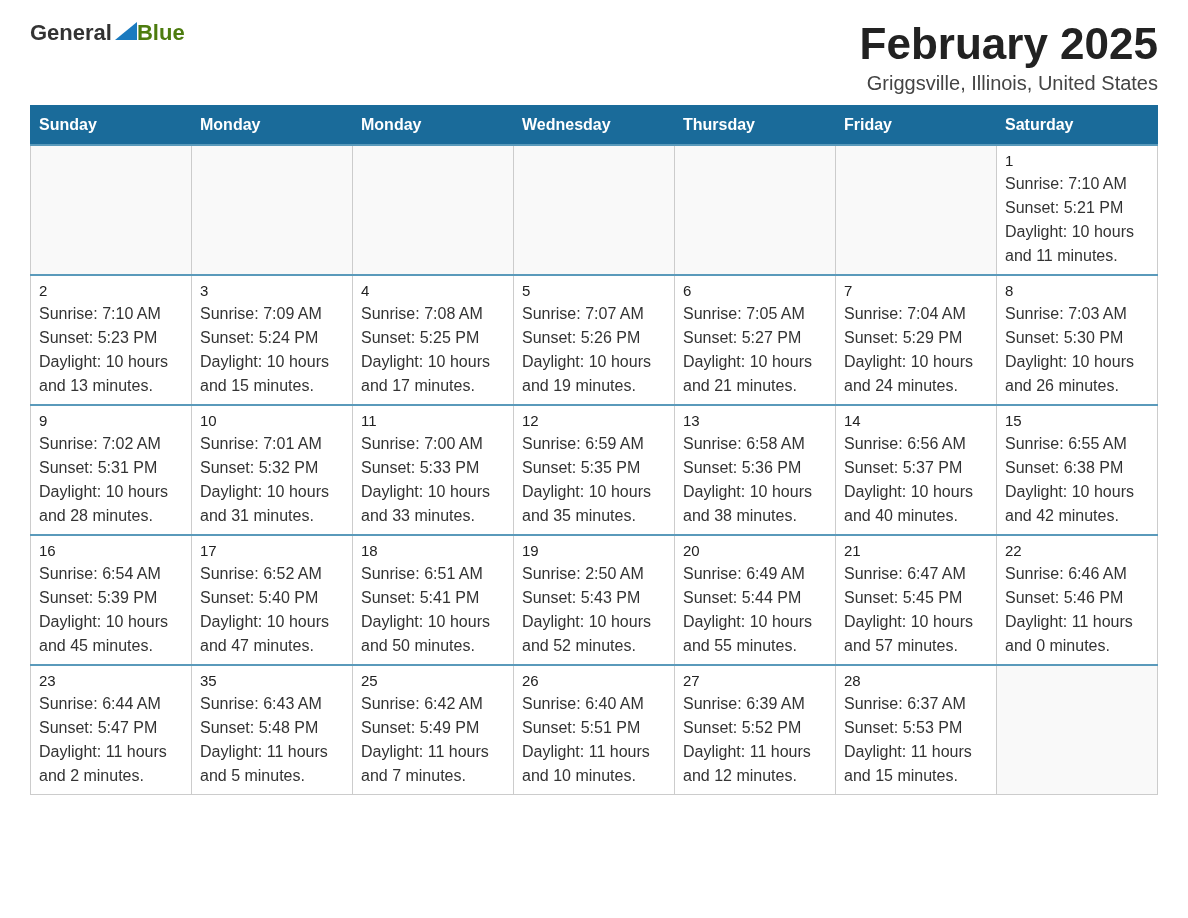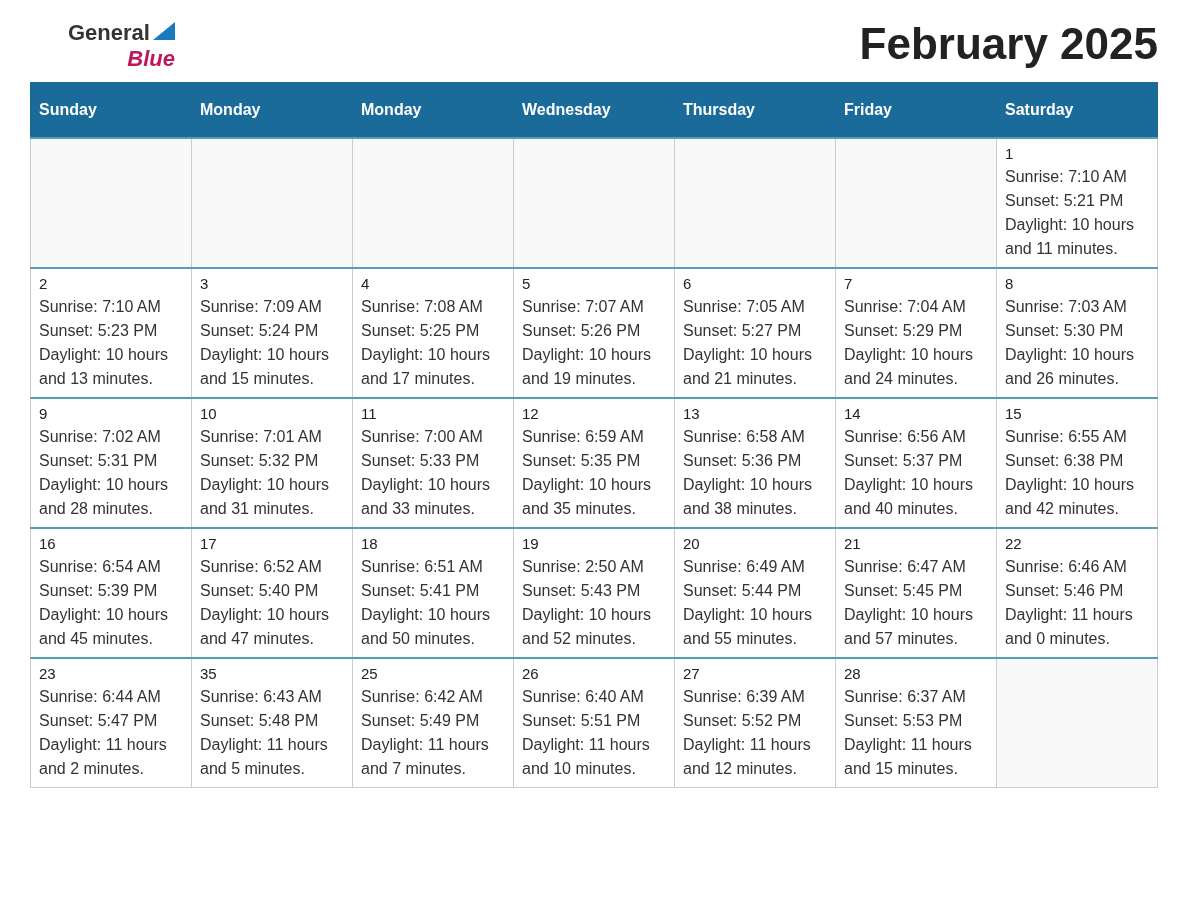--- a/index.html
+++ b/index.html
@@ -12,34 +12,31 @@
       min-height: 918px;
     }
     .header {
       display: flex;
       justify-content: space-between;
       align-items: flex-start;
       margin-bottom: 10px;
     }
     .logo {
       display: flex;
-      flex-direction: column;
       align-items: flex-end;
-      margin-left: 38px;
     }
     .logo-text-general {
       font-size: 22px;
       font-weight: bold;
       color: #333;
     }
     .logo-text-blue {
       font-size: 22px;
       font-weight: bold;
-      color: #be185d;
-      font-style: italic;
+      color: #4d7c0f;
     }
     .logo-row {
       display: flex;
       align-items: center;
     }
     .title-section {
       text-align: right;
     }
     .calendar-title {
       font-size: 44px;
@@ -55,21 +52,21 @@
     table {
       width: 100%;
       border-collapse: collapse;
       table-layout: fixed;
     }
     thead tr th {
       background-color: #1a6b9a;
       color: #fff;
       font-size: 16px;
       font-weight: bold;
-      padding: 18px 8px;
+      padding: 10px 8px;
       text-align: left;
       border: 1px solid #1a6b9a;
     }
     tbody tr td {
       vertical-align: top;
       padding: 6px 8px;
       border: 1px solid #ccc;
       border-top: 2px solid #5a9abb;
       font-size: 12px;
       color: #333;
@@ -104,20 +101,21 @@
       <span style="display:inline-block;margin-left:3px;">
         <svg width="22" height="18" viewBox="0 0 22 18">
           <polygon points="0,18 22,18 22,0" fill="#1a7abf"></polygon>
         </svg>
       </span>
     </div>
     <span class="logo-text-blue">Blue</span>
   </div>
   <div class="title-section">
     <div class="calendar-title">February 2025</div>
+    <div class="calendar-subtitle">Griggsville, Illinois, United States</div>
   </div>
 </div>
 
 <table>
   <thead>
     <tr>
     <th>Sunday</th>
         <th>Monday</th>
         <th>Monday</th>
         <th>Wednesday</th>

